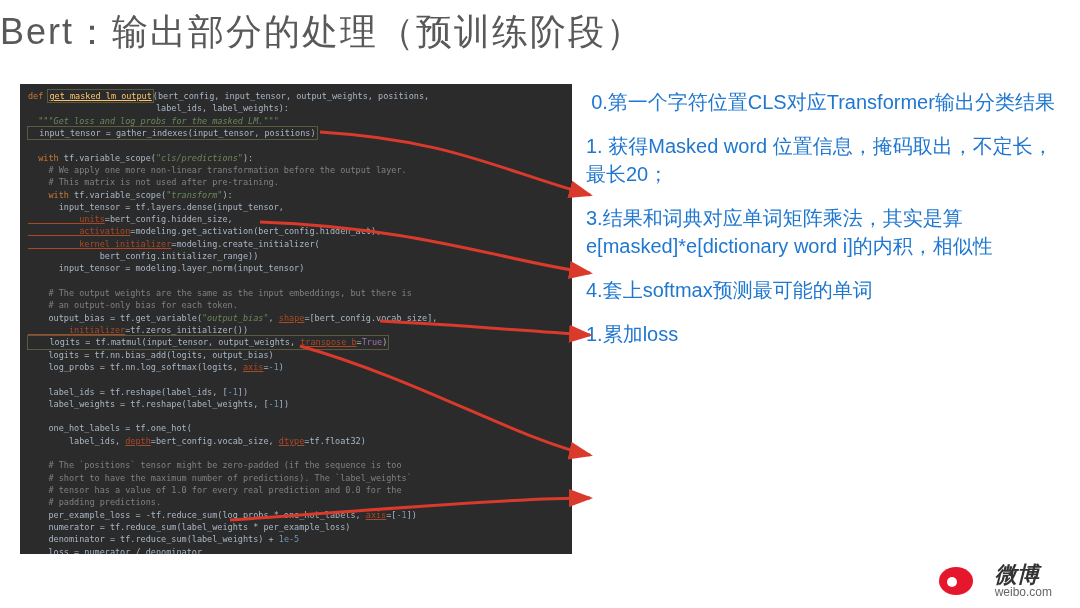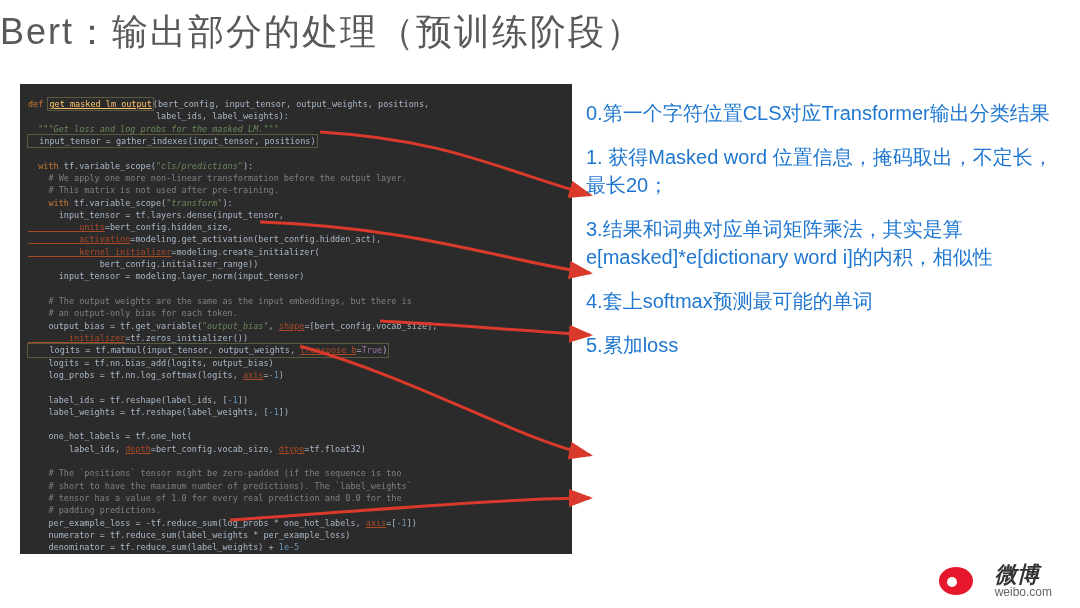--- a/index.html
+++ b/index.html
@@ -38,34 +38,34 @@
     white-space: pre;
     overflow: hidden;
   }
   .kw { color: #cc7832; }
   .fn { color: #ffc66d; text-decoration: underline; }
   .str { color: #6a8759; font-style: italic; }
   .cmt { color: #808080; }
   .num { color: #6897bb; }
   .attr { color: #aa4926; text-decoration: underline; }
   .const { color: #9876aa; }
-  .box1 { outline: 1px solid #5a5a3f; display: inline-block; padding: 0 1px; margin-top: 8px; }
+  .box1 { outline: 1px solid #5a5a3f; display: inline-block; padding: 0 1px; }
   .box2 { outline: 1px solid #5a5a3f; display: inline-block; padding: 0 1px; }
 
   .annotations {
     position: absolute;
     top: 84px;
     left: 586px;
     right: 20px;
     color: #1f77d0;
     font-size: 20px;
     line-height: 1.4;
   }
   .ann { margin-bottom: 16px; }
-  .ann0 { margin-top: 15px; }
+  .ann0 { margin-top: 4px; text-align: center; }
   .arrow-svg { position: absolute; top: 0; left: 0; width: 1080px; height: 608px; pointer-events: none; }
 
   .weibo {
     position: absolute;
     right: 28px;
     bottom: 10px;
     display: flex;
     align-items: center;
     gap: 22px;
   }
@@ -138,21 +138,21 @@
   <path d="M 380 321 C 460 325, 540 332, 590 335" stroke="#d93a2b" stroke-width="3" fill="none" marker-end="url(#ah)"></path>
   <path d="M 300 346 C 420 380, 520 440, 590 455" stroke="#d93a2b" stroke-width="3" fill="none" marker-end="url(#ah)"></path>
   <path d="M 230 520 C 400 508, 520 498, 590 498" stroke="#d93a2b" stroke-width="3" fill="none" marker-end="url(#ah)"></path>
 </svg>
 
 <div class="annotations">
   <div class="ann ann0">0.第一个字符位置CLS对应Transformer输出分类结果</div>
   <div class="ann" style="margin-top:8px">1. 获得Masked word 位置信息，掩码取出，不定长，最长20；</div>
   <div class="ann" style="margin-top:14px">3.结果和词典对应单词矩阵乘法，其实是算e[masked]*e[dictionary word i]的内积，相似性</div>
   <div class="ann" style="">4.套上softmax预测最可能的单词</div>
-  <div class="ann" style="margin-top:14px">5.累加loss</div>
+  <div class="ann" style="margin-top:14px">1.累加loss</div>
 </div>
 
 <div class="weibo">
   <div class="logo-eye"></div>
   <div class="txt">
     <span class="cn">微博</span>
     <span class="en">weibo.com</span>
   </div>
 </div>
 

